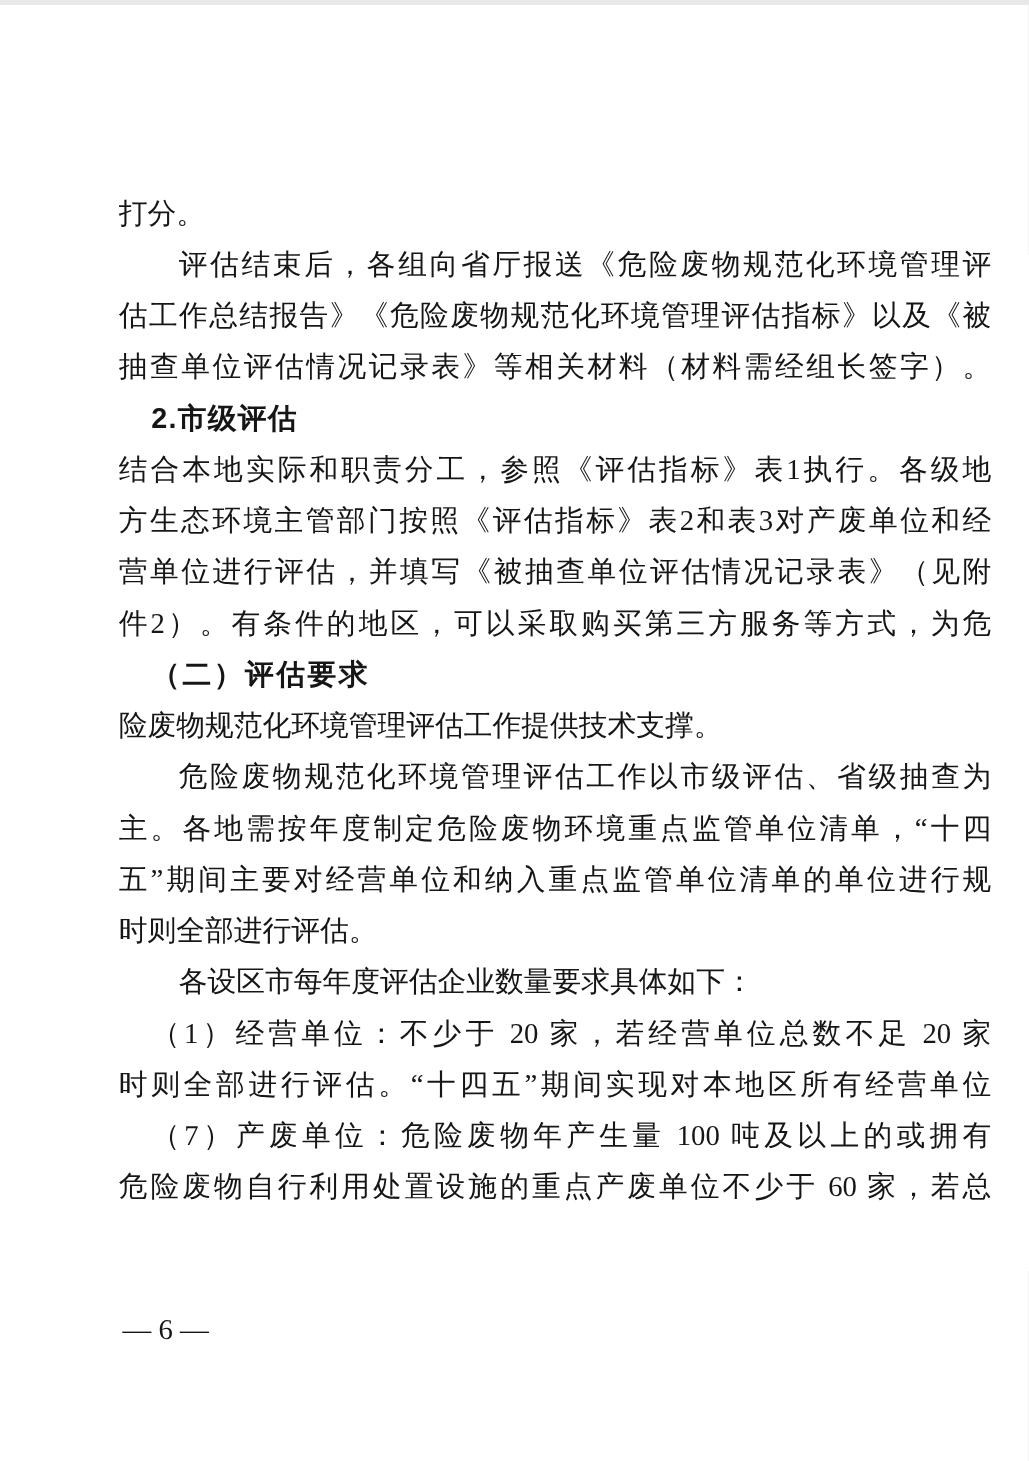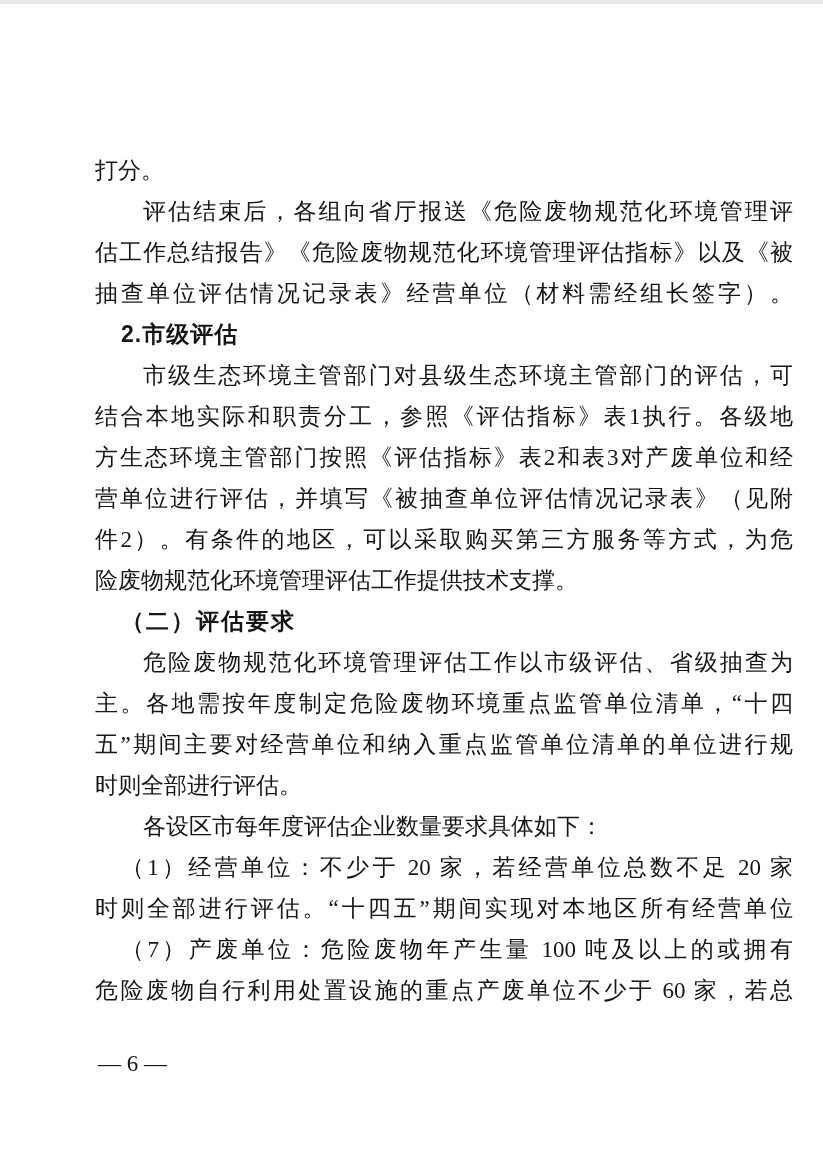--- a/index.html
+++ b/index.html
@@ -61,29 +61,28 @@
   }
 </style>
 </head>
 <body>
 
 <div class="page">
   <div class="text-block">
       <div class="line body">打分。</div>
       <div class="line body indent-wide fill">评估结束后，各组向省厅报送《危险废物规范化环境管理评</div>
       <div class="line body fill">估工作总结报告》《危险废物规范化环境管理评估指标》以及《被</div>
-      <div class="line body fill">抽查单位评估情况记录表》经营单位（材料需经组长签字）。</div>
+      <div class="line body fill">抽查单位评估情况记录表》等相关材料（材料需经组长签字）。</div>
       <div class="line heading-num indent-narrow">2.市级评估</div>
-      <div class="line body indent-wide fill">市级生态环境主管部门对县级生态环境主管部门的评估，可</div>
       <div class="line body fill">结合本地实际和职责分工，参照《评估指标》表1执行。各级地</div>
       <div class="line body fill">方生态环境主管部门按照《评估指标》表2和表3对产废单位和经</div>
       <div class="line body fill">营单位进行评估，并填写《被抽查单位评估情况记录表》（见附</div>
       <div class="line body fill">件2）。有条件的地区，可以采取购买第三方服务等方式，为危</div>
+      <div class="line heading-kai indent-narrow">（二）评估要求</div>
       <div class="line body">险废物规范化环境管理评估工作提供技术支撑。</div>
-      <div class="line heading-kai indent-narrow">（二）评估要求</div>
       <div class="line body indent-wide fill">危险废物规范化环境管理评估工作以市级评估、省级抽查为</div>
       <div class="line body fill">主。各地需按年度制定危险废物环境重点监管单位清单，“十四</div>
       <div class="line body fill">五”期间主要对经营单位和纳入重点监管单位清单的单位进行规</div>
       <div class="line body">时则全部进行评估。</div>
       <div class="line body indent-wide">各设区市每年度评估企业数量要求具体如下：</div>
       <div class="line body indent-narrow fill">（1）经营单位：不少于 20 家，若经营单位总数不足 20 家</div>
       <div class="line body fill">时则全部进行评估。“十四五”期间实现对本地区所有经营单位</div>
       <div class="line body indent-narrow fill">（7）产废单位：危险废物年产生量 100 吨及以上的或拥有</div>
       <div class="line body fill">危险废物自行利用处置设施的重点产废单位不少于 60 家，若总</div>
     </div>

